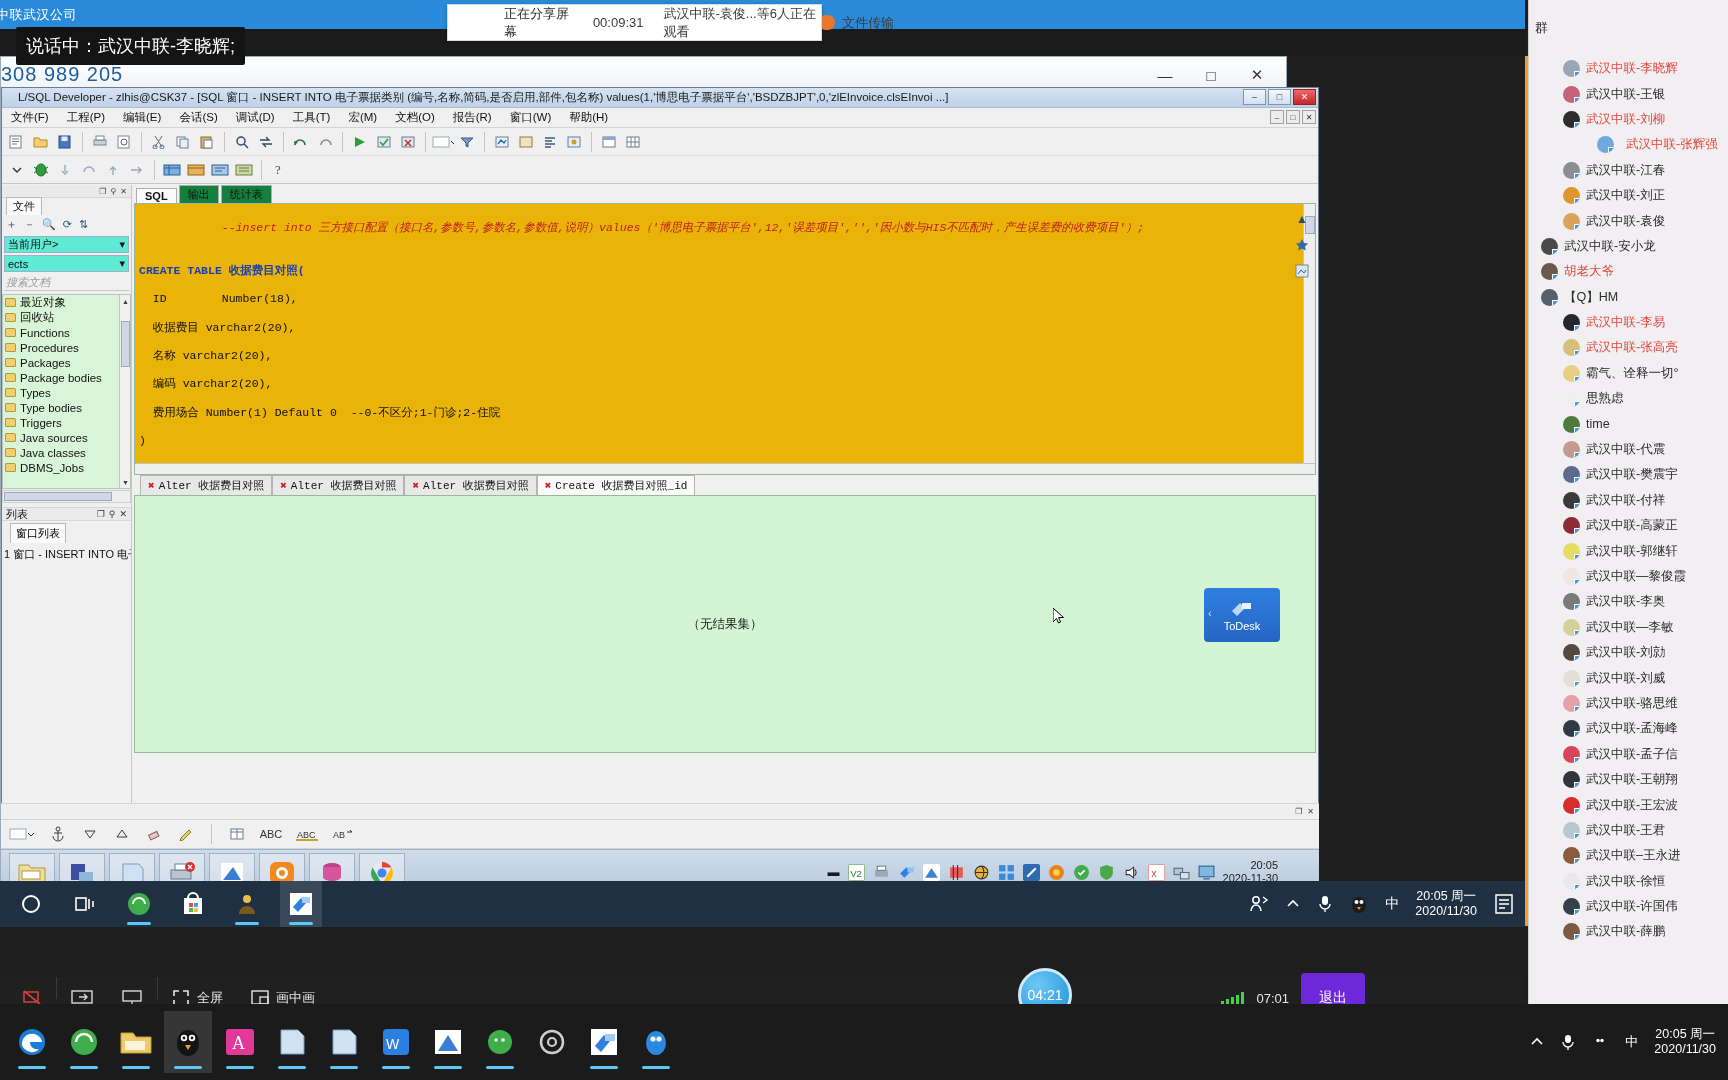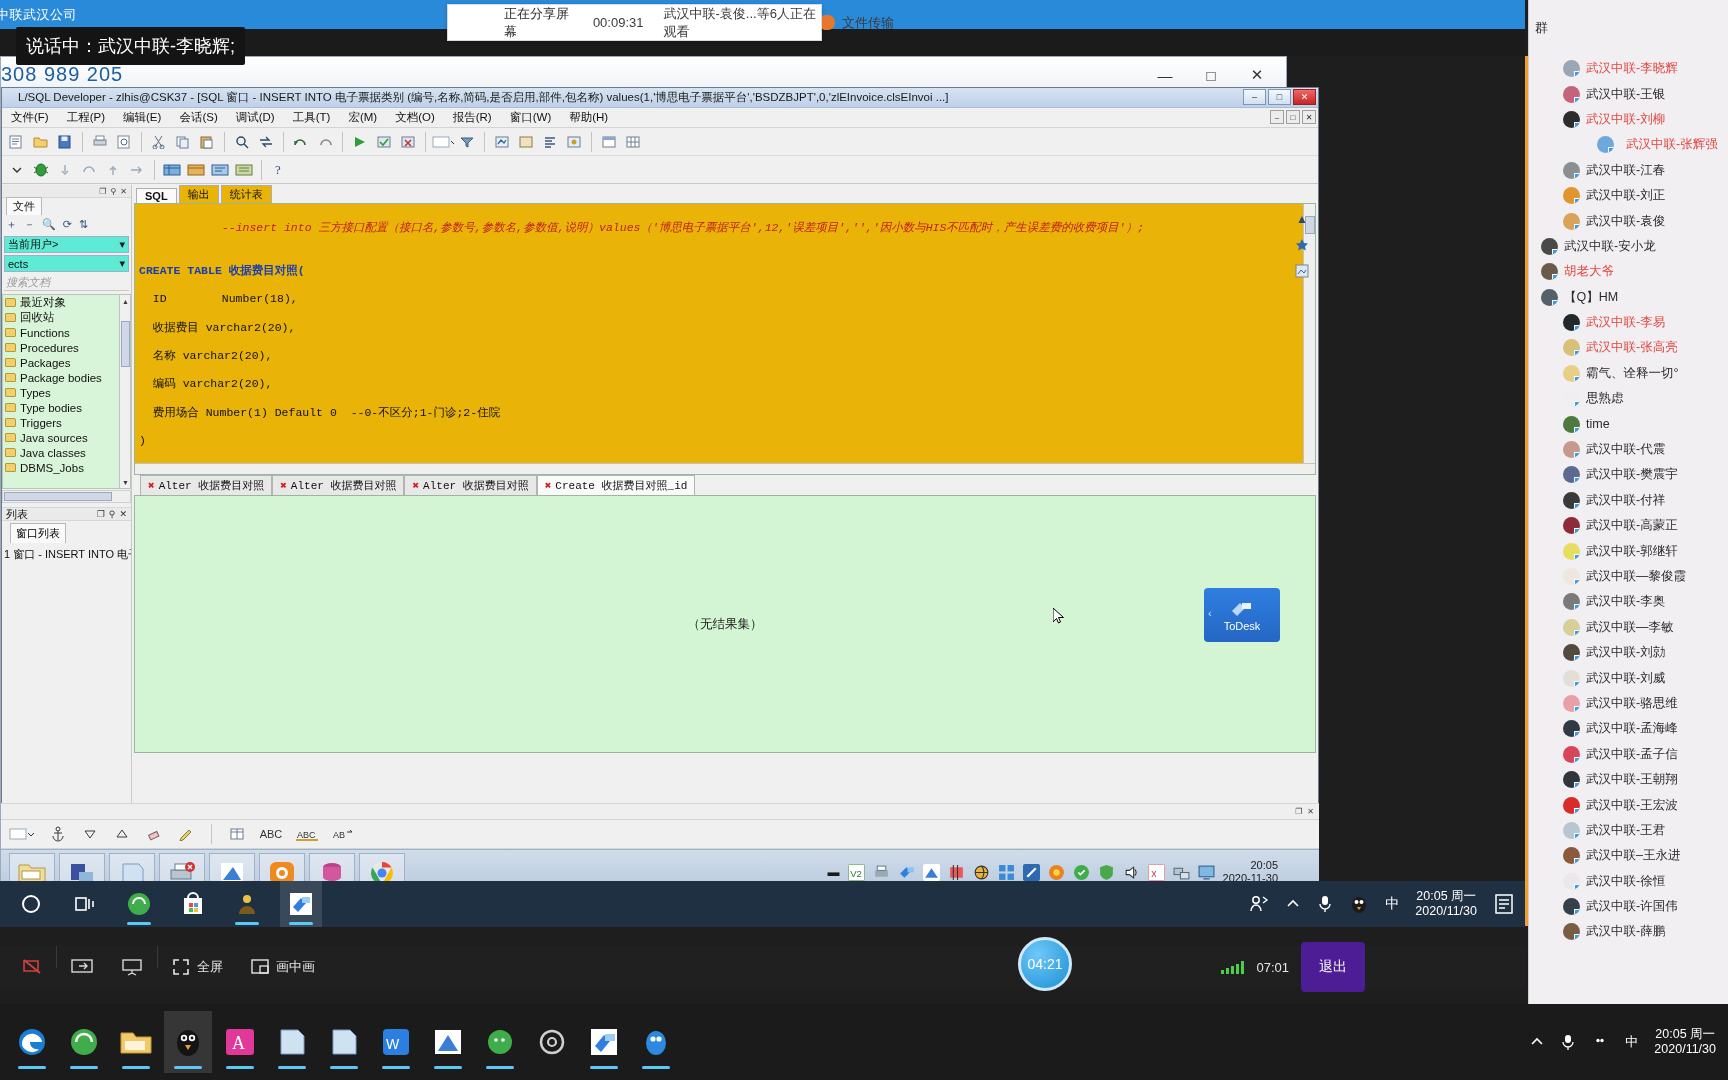--- a/index.html
+++ b/index.html
@@ -148,21 +148,21 @@
   }
   .lp-tab2 { font-size: 11px; padding: 2px 5px; border: 1px solid #b9b9b9; border-bottom: none; background: #fafafa; display: inline-block; margin: 2px 0 0 8px; }
   .lp-winitem { font-size: 11px; color: #111; padding: 4px 2px 0 2px; white-space: nowrap; overflow: hidden; }
 
   
   .editor-area {
     position: absolute; left: 130px; top: 97px; right: 0; bottom: 22px; background: #f0f0f0;
   }
   .sql-tabs { height: 18px; display: flex; align-items: flex-end; padding-left: 4px; gap: 2px; background: #f0f0f0; }
   .sql-tab {
-    font-size: 11px; padding: 1px 8px; border: 1px solid #aeaeae; border-bottom: none; background: #eab308; color: #111;
+    font-size: 11px; padding: 1px 8px; border: 1px solid #aeaeae; border-bottom: none; background: #15803d; color: #111;
   }
   .sql-tab.active { background: #fafafa; font-weight: bold; }
   .code-wrap {
     position: relative; margin: 0 2px; height: 272px;
     background: #eab308; border: 1px solid #9ab79a; overflow: hidden;
   }
   .code {
     font-family: "Liberation Mono", monospace; font-size: 11.5px; line-height: 14.2px;
     white-space: pre; padding: 3px 0 0 4px; color: #1a3a8a;
   }
@@ -230,35 +230,35 @@
     background: #1f3043; display: flex; align-items: center; padding-left: 10px; gap: 12px;
   }
   .tb-item { width: 42px; height: 46px; display: flex; align-items: center; justify-content: center; position: relative; }
   .tb-item.active { background: rgba(255,255,255,.12); }
   .tb-item .uline { position: absolute; bottom: 2px; left: 9px; width: 24px; height: 3px; background: #5bc8f5; border-radius: 2px; }
   .tb-right { position: absolute; right: 0; top: 0; height: 46px; display: flex; align-items: center; gap: 16px; padding-right: 10px; color: #fff; font-size: 12px; }
   .tb-clock { line-height: 15px; text-align: center; font-size: 12.5px; }
 
   
   .ctrlbar {
-    position: absolute; left: 0; bottom: 92px; width: 1525px; height: 42px;
+    position: absolute; left: 0; bottom: 61px; width: 1525px; height: 42px;
     background: #202020; display: flex; align-items: flex-start; gap: 0; padding-left: 8px; color: #e6e6e6; font-size: 13px;
   }
   .cb-item { display: flex; align-items: center; gap: 7px; padding: 0 14px; height: 42px; }
   .cb-sep { width: 1px; height: 22px; background: #3a3a3a; }
   .cb-timer {
     position: absolute; left: 1018px; top: -9px; width: 54px; height: 54px; border-radius: 50%;
     background: radial-gradient(circle at 35% 30%, #6fc8f7, #1b8fd6);
     border: 3px solid #cfe9fb; color: #fff; font-size: 14px;
     display: flex; align-items: center; justify-content: center;
   }
   .cb-right { position: absolute; right: 160px; top: 0; height: 42px; display: flex; align-items: center; gap: 12px; }
   .signal { display: flex; align-items: flex-end; gap: 2px; height: 13px; }
   .signal i { width: 3px; background: #49d049; display: block; }
-  .quit-btn { background: #4c1d95; color: #fff; border-radius: 4px; padding: 16px 18px; font-size: 14px; }
+  .quit-btn { background: #6d28d9; color: #fff; border-radius: 4px; padding: 16px 18px; font-size: 14px; }
 
   
   .host-taskbar {
     position: absolute; left: 0; bottom: 0; width: 1728px; height: 76px;
     background: #1b1b1b; display: flex; align-items: center; padding-left: 8px; gap: 4px;
   }
   .ht-item { width: 48px; height: 62px; display: flex; align-items: center; justify-content: center; position: relative; }
   .ht-item.active { background: rgba(255,255,255,.12); }
   .ht-item .uline { position: absolute; bottom: 4px; left: 10px; width: 28px; height: 3px; background: #5bc8f5; border-radius: 2px; }
   .ht-right { position: absolute; right: 0; top: 0; height: 76px; display: flex; align-items: center; gap: 16px; padding-right: 12px; color: #fff; font-size: 12px; }

